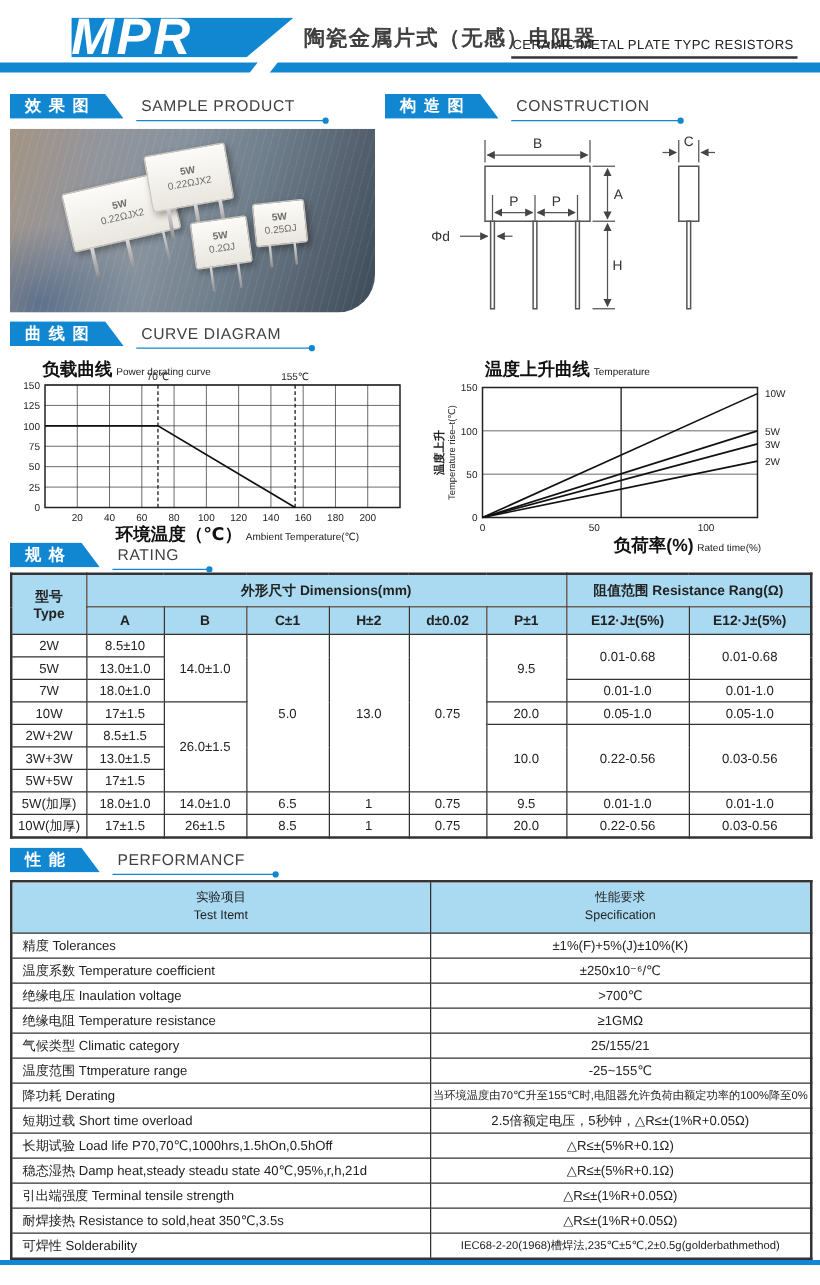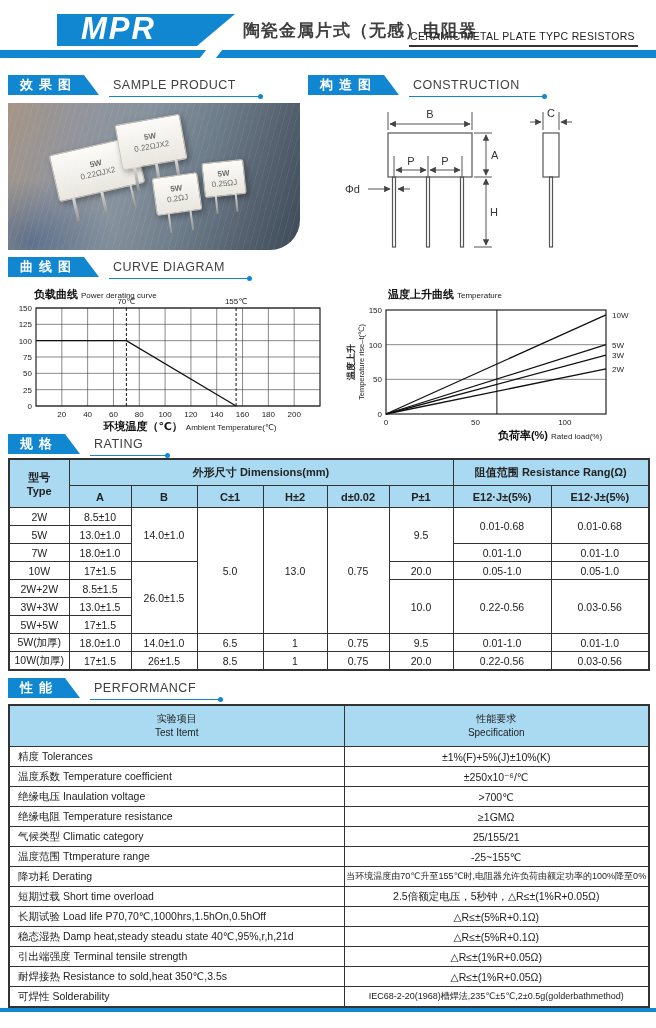--- a/index.html
+++ b/index.html
@@ -3,22 +3,22 @@
 <meta charset="utf-8">
 <style>
   html,body{margin:0;padding:0;background:#fff;}
   .page{position:relative;width:656px;height:1028px;background:#fff;overflow:hidden;
         font-family:"Liberation Sans","DejaVu Sans",sans-serif;color:#222;}
   :root{--blue:#1287d1;--lblue:#a9daf2;--ink:#333;}
 
   
   .logo{position:absolute;left:57px;top:14px;width:178px;height:32px;background:var(--blue);
         clip-path:polygon(0 0,100% 0,calc(100% - 38px) 100%,0 100%);}
-  .logo span{display:block;font-size:31px;font-weight:bold;font-style:italic;color:#fff;
-        letter-spacing:2px;line-height:30px;padding-left:24px;}
+  .logo span{display:block;font-size:41px;font-weight:bold;font-style:italic;color:#fff;
+        letter-spacing:2px;line-height:30px;}
   .hbar{position:absolute;left:0;top:50px;width:656px;height:8px;background:var(--blue);}
   .hbar-gap{position:absolute;left:203px;top:49px;width:16px;height:10px;background:#fff;transform:skewX(-38deg);}
   .tcn{position:absolute;left:243px;top:19px;font-size:17px;font-weight:bold;color:#404040;letter-spacing:1px;}
   .ten{position:absolute;left:409px;top:30px;font-size:10.5px;color:#222;letter-spacing:.3px;
        border-bottom:2px solid #333;padding:0 3px 3px 1px;}
   .bottombar{position:absolute;left:0;top:1008px;width:656px;height:4px;background:var(--blue);}
 
   
   .sec{position:absolute;display:flex;align-items:flex-start;}
   .badge{display:inline-block;background:var(--blue);color:#fff;font-weight:bold;font-size:13px;
@@ -42,21 +42,21 @@
   .res .l1{font-size:8px;font-weight:bold;}
   .res .l2{font-size:8px;}
   .lead{position:absolute;bottom:-24px;width:2.5px;height:24px;background:linear-gradient(#d9d9d9,#8f8f8f);}
 
   
   svg{position:absolute;font-family:inherit;}
   .constr{left:336px;top:100px;}
   #chart1{left:6px;top:284px;}
   #chart2{left:352px;top:284px;}
   .clabel{position:absolute;font-size:8px;color:#222;}
-  .clabel b{font-size:11px;color:#111;margin-right:3px;}
+  .clabel b{font-size:14px;color:#111;margin-right:3px;}
   .c2ylab{position:absolute;left:346px;top:418px;transform:rotate(-90deg);transform-origin:0 0;
           width:112px;text-align:center;font-size:7.5px;color:#222;line-height:1.25;}
   .c2ylab b{display:block;font-size:9px;}
 
   
   table{border-collapse:collapse;table-layout:fixed;position:absolute;background:#fff;}
   .rtable{left:8px;top:458px;width:640px;border:2px solid #333;font-size:10.5px;text-align:center;}
   .rtable th,.rtable td{border:1px solid #333;padding:0 2px;overflow:hidden;}
   .rtable thead th{background:var(--lblue);font-weight:bold;font-size:11px;}
   .rtable thead tr:first-child th{height:25px;}
@@ -250,21 +250,21 @@
       <polyline points="34.0,130.0 254.0,30.9" fill="none" stroke="#111" stroke-width="1.3"></polyline>
       <text x="260" y="33.853333333333325" font-size="8" fill="#222">10W</text>
       <polyline points="34.0,130.0 254.0,60.7" fill="none" stroke="#111" stroke-width="1.3"></polyline>
       <text x="260" y="63.66666666666667" font-size="8" fill="#222">5W</text>
       <polyline points="34.0,130.0 254.0,71.1" fill="none" stroke="#111" stroke-width="1.3"></polyline>
       <text x="260" y="74.06666666666666" font-size="8" fill="#222">3W</text>
       <polyline points="34.0,130.0 254.0,84.9" fill="none" stroke="#111" stroke-width="1.3"></polyline>
       <text x="260" y="87.93333333333334" font-size="8" fill="#222">2W</text>
     </svg>
   <div class="clabel" style="left:440px;top:428px;width:220px;text-align:center;">
-    <b>负荷率(%)</b><span>Rated load(%)</span>
+    <b>负荷率(%)</b><span>Rated time(%)</span>
   </div>
 
   <table class="rtable">
     <colgroup>
       <col style="width:60px">
         <col style="width:62px">
         <col style="width:66px">
         <col style="width:66px">
       <col style="width:64px">
         <col style="width:62px">

